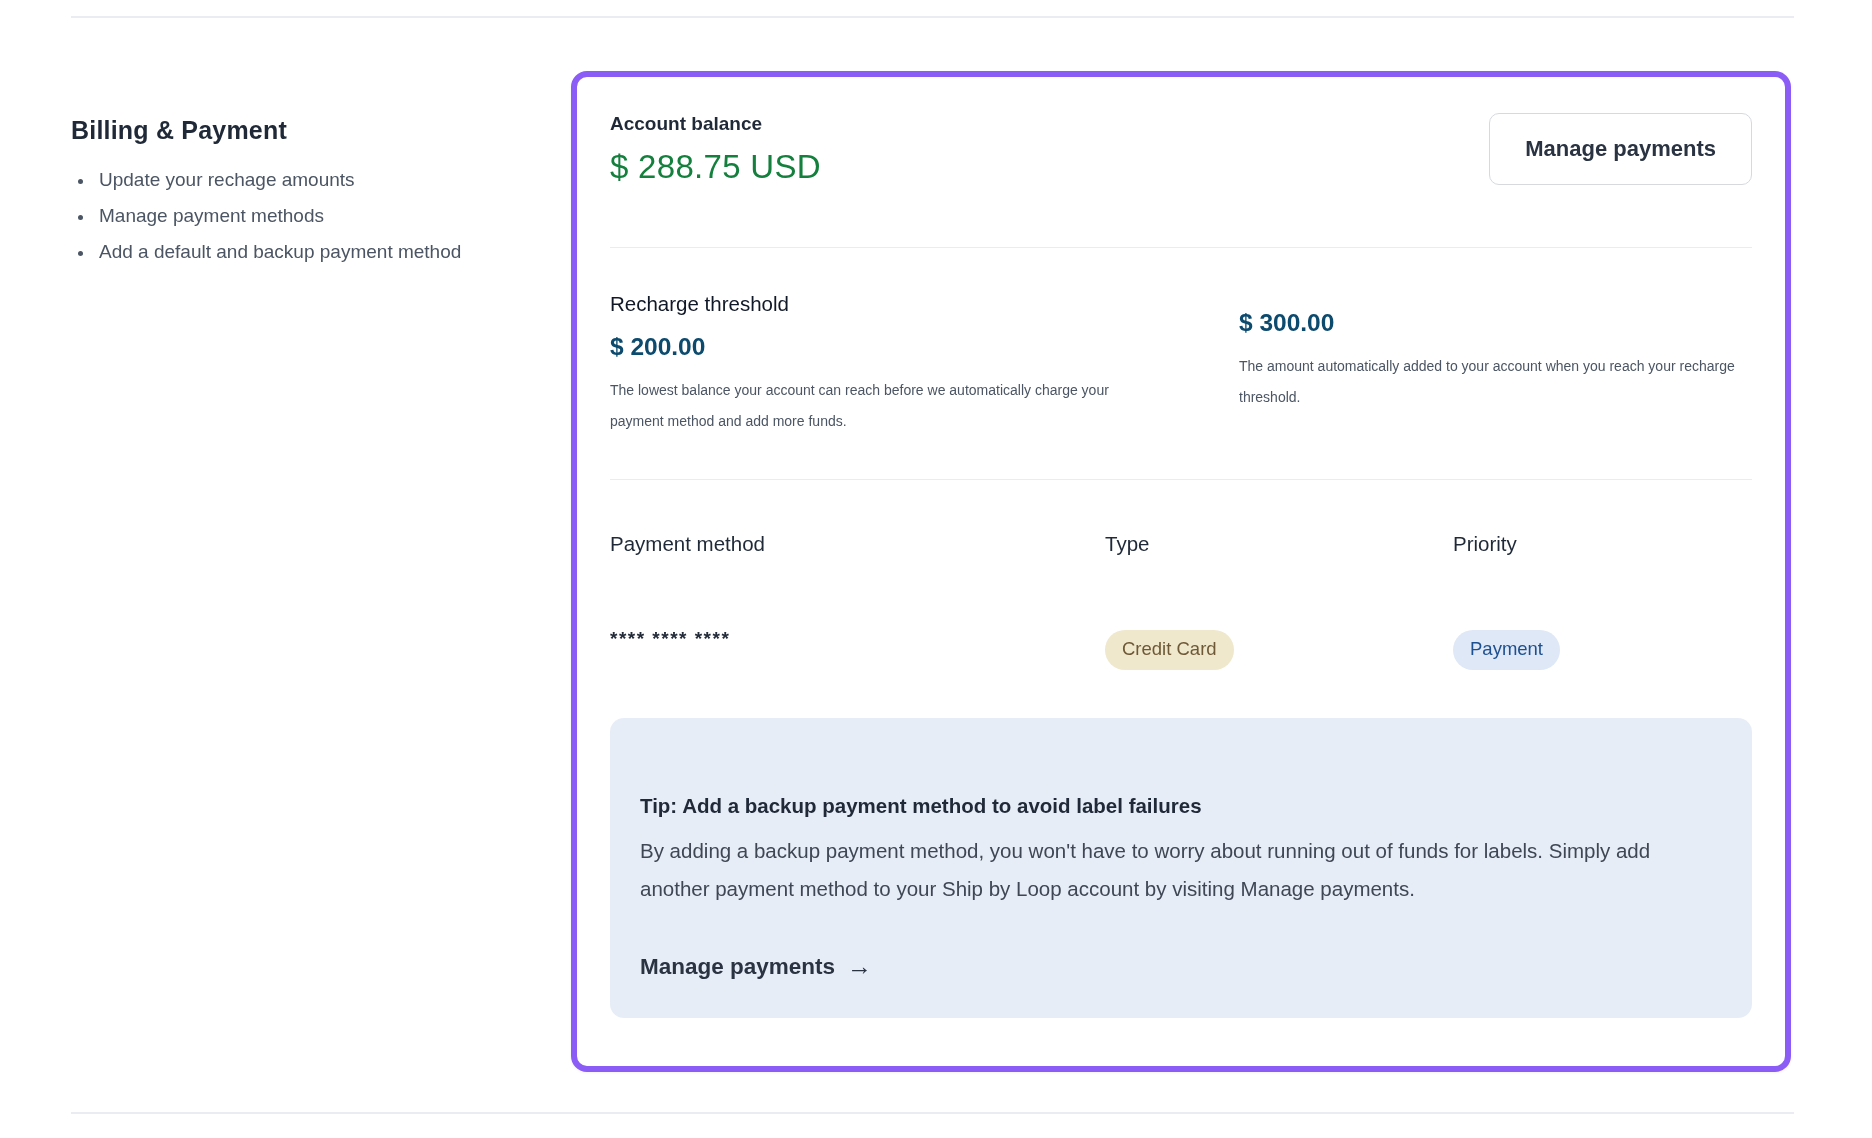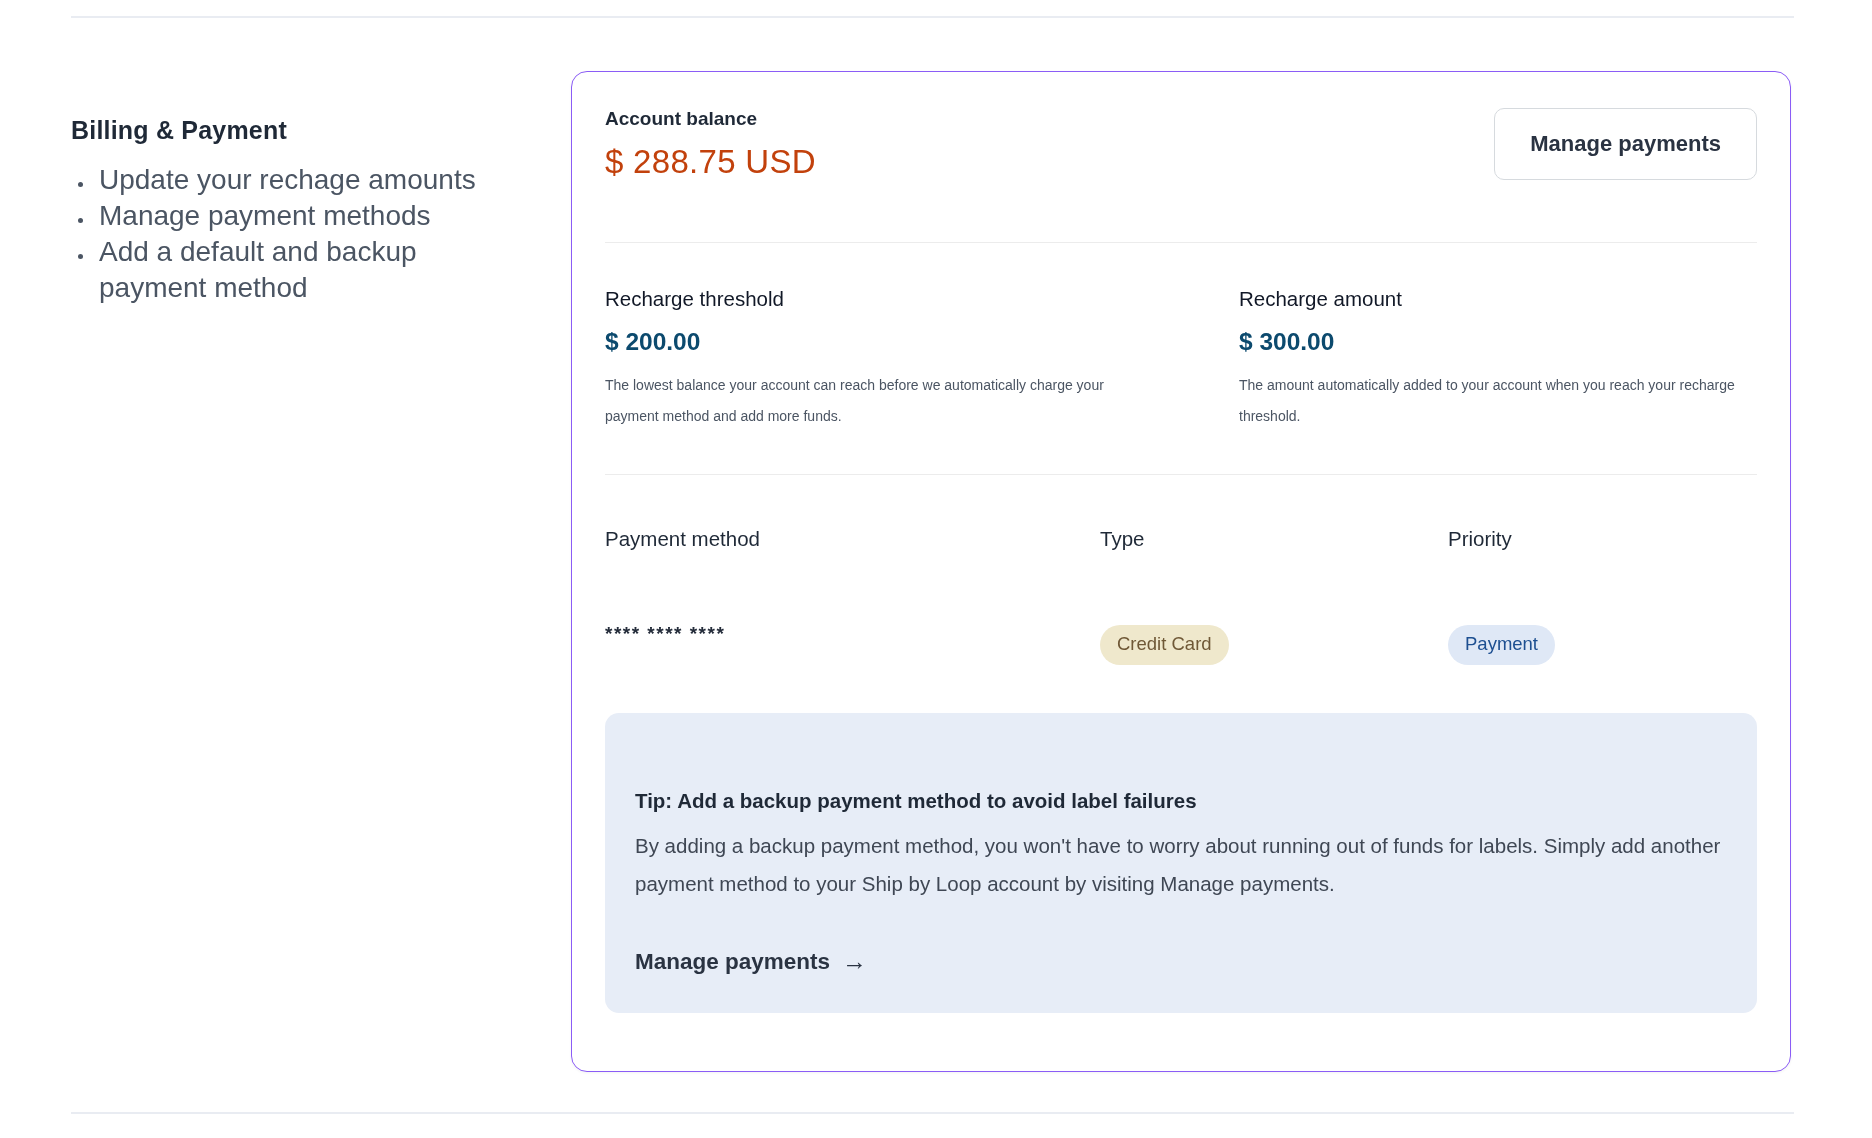--- a/index.html
+++ b/index.html
@@ -11,34 +11,34 @@
   }
 
   .page-divider { position: absolute; left: 71px; width: 1723px; height: 2px; background: #e9ecf2; }
   .page-divider.top { top: 16px; }
   .page-divider.bottom { top: 1112px; }
 
   
   .left-panel { position: absolute; left: 71px; top: 116px; width: 460px; }
   .left-title { font-size: 25px; font-weight: 700; color: #1f2937; letter-spacing: 0.2px; }
   .left-list { margin: 17px 0 0 24px; list-style: disc; }
-  .left-list li { font-size: 28px; line-height: 36px; color: #4b5563; padding-left: 4px; }
+  .left-list li { font-size: 19px; line-height: 36px; color: #4b5563; padding-left: 4px; }
   .left-list li::marker { color: #4b5563; font-size: 18px; }
 
   
   .card {
     position: absolute; left: 571px; top: 71px; width: 1220px; height: 1001px;
-    background: #ffffff; border: 1px solid #8b5cf6; border-radius: 16px;
+    background: #ffffff; border: 6px solid #8b5cf6; border-radius: 16px;
     box-shadow: 0 1px 3px rgba(16,24,40,0.05);
     padding: 36px 33px 33px;
   }
 
   .card-header { display: flex; justify-content: space-between; align-items: flex-start; }
   .balance-label { font-size: 19px; font-weight: 700; color: #1f2937; }
-  .balance-value { margin-top: 13px; font-size: 33px; font-weight: 400; color: #c2410c; letter-spacing: 0.3px; }
+  .balance-value { margin-top: 13px; font-size: 33px; font-weight: 400; color: #15803d; letter-spacing: 0.3px; }
   .manage-btn {
     font-family: inherit; font-size: 22px; font-weight: 700; color: #2a3342;
     background: #ffffff; border: 1px solid #d6dade; border-radius: 10px;
     padding: 0 35px; height: 72px; cursor: pointer;
   }
 
   .hr { height: 1px; background: #ececec; }
   .hr-1 { margin-top: 61px; }
   .hr-2 { margin-top: 42px; }
 
@@ -90,21 +90,20 @@
 
   <div class="hr hr-1"></div>
 
   <div class="recharge-grid">
     <div>
       <div class="recharge-label">Recharge threshold</div>
       <div class="recharge-value">$ 200.00</div>
       <div class="recharge-desc">The lowest balance your account can reach before we automatically charge your payment method and add more funds.</div>
     </div>
     <div>
-      <div class="recharge-label">Recharge amount</div>
       <div class="recharge-value">$ 300.00</div>
       <div class="recharge-desc">The amount automatically added to your account when you reach your recharge threshold.</div>
     </div>
   </div>
 
   <div class="hr hr-2"></div>
 
   <div class="pm-table">
     <div class="pm-row">
       <div class="pm-head">Payment method</div>

